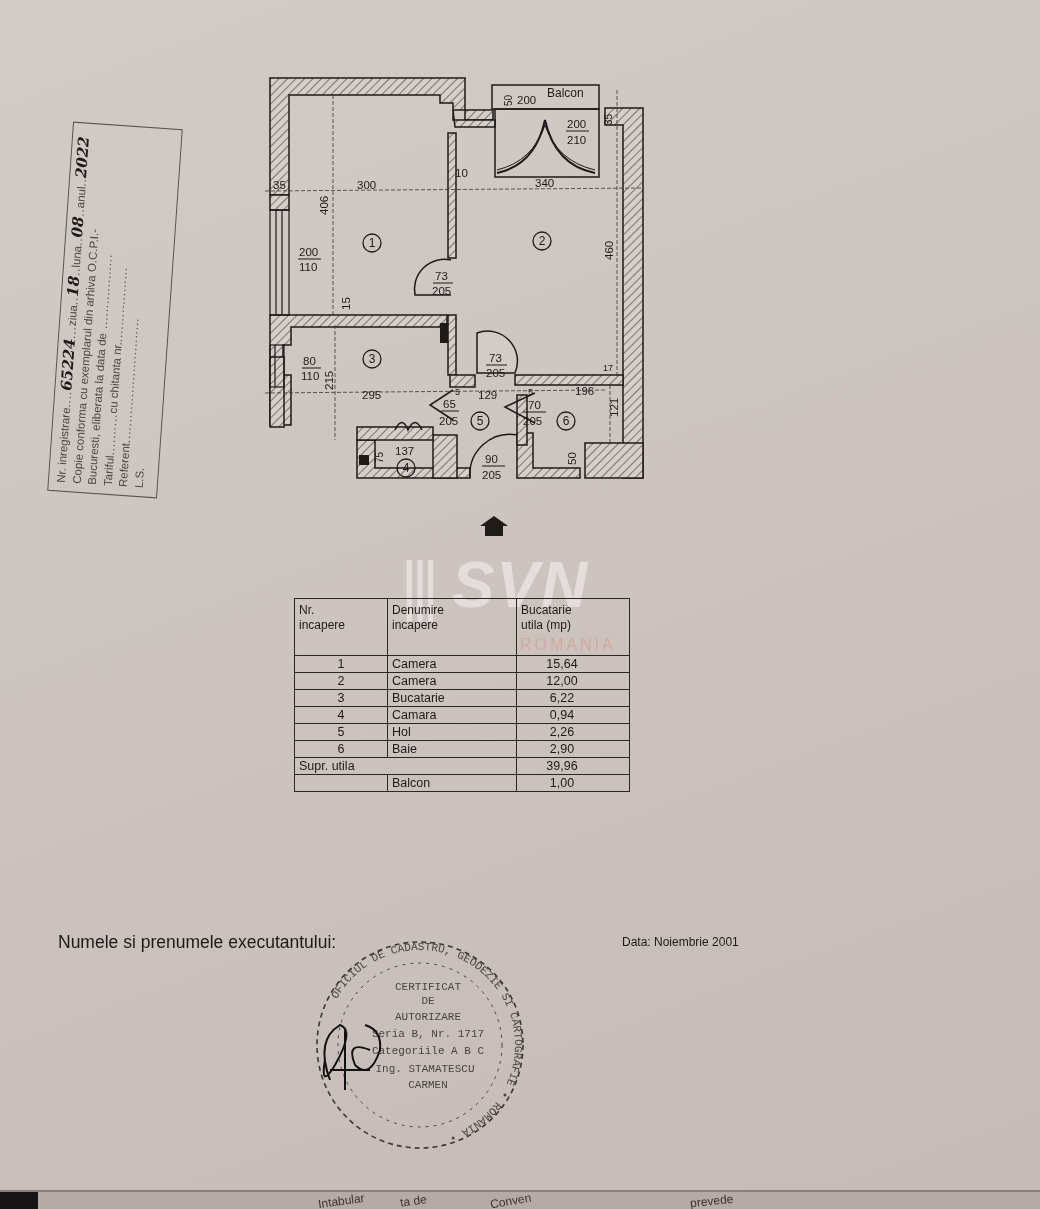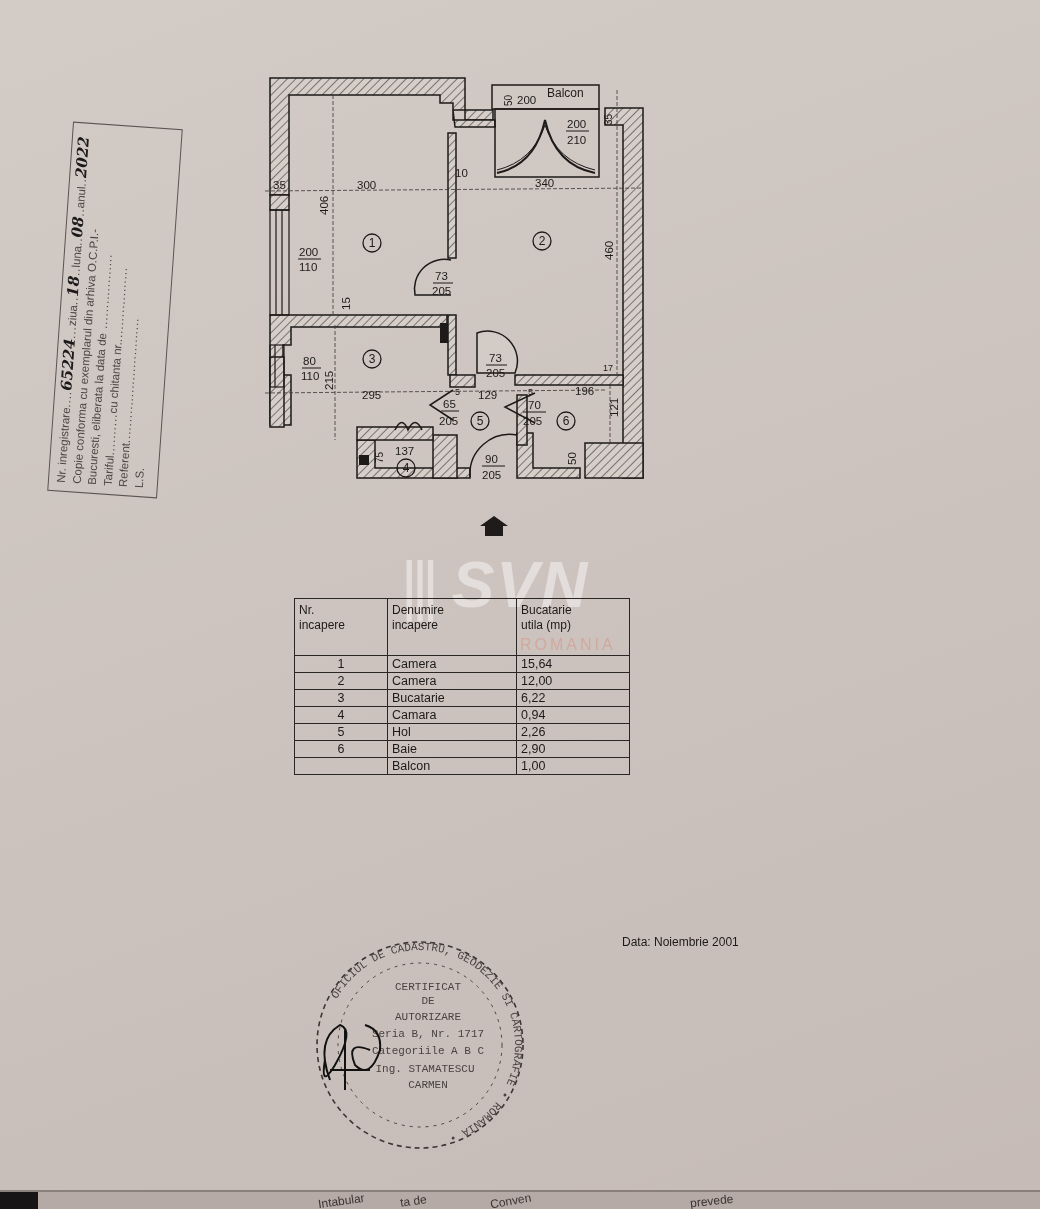--- a/index.html
+++ b/index.html
@@ -17,21 +17,21 @@
   .plan{position:absolute;left:265px;top:75px;}
   .plan text{font-family:"Liberation Sans",sans-serif;fill:#1d1a19;}
   
   .wm{position:absolute;left:400px;top:548px;font-size:64px;font-weight:bold;color:rgba(255,255,255,0.45);letter-spacing:2px;font-style:italic;}
   .wm-sub{position:absolute;left:520px;top:636px;font-size:16px;color:rgba(220,120,100,0.35);letter-spacing:3px;}
   
   table.rooms{position:absolute;left:294px;top:598px;border-collapse:collapse;font-size:12.5px;}
   table.rooms td,table.rooms th{border:1.6px solid #2a2624;padding:0 4px;height:16px;line-height:16px;}
   table.rooms th{font-weight:normal;text-align:left;vertical-align:top;height:52px;line-height:15px;padding-top:4px;font-size:12px;}
   table.rooms td.num{text-align:center;}
-  table.rooms td.val{text-align:left;padding-right:26px;}
+  table.rooms td.val{text-align:center;padding-right:26px;}
   .c1{width:84px;border-radius:10px;}.c2{width:120px;}.c3{width:104px;}
   
   .exec{position:absolute;left:58px;top:930px;font-size:17.5px;line-height:24px;}
   .date{position:absolute;left:622px;top:935px;font-size:12px;}
   .seal{position:absolute;left:300px;top:930px;}
   .bottom-strip{position:absolute;left:0;top:1190px;width:1040px;height:19px;background:#b5aaa5;border-top:2px solid #8a7f7a;}
   .bottom-strip span{position:absolute;font-size:12px;color:#3b3431;top:2px;}
   .corner{position:absolute;left:0;top:1192px;width:38px;height:17px;background:#161414;}
 </style>
 </head>
@@ -257,28 +257,33 @@
         <td class="num">5</td>
         <td>Hol</td>
         <td class="val">2,26</td>
       </tr>
     <tr>
         <td class="num">6</td>
         <td>Baie</td>
         <td class="val">2,90</td>
       </tr>
     <tr>
+        <td colspan="2" style="border-right:none">Supr. utila</td>
+        <td class="val">39,96</td>
+      </tr>
+    <tr>
         <td></td>
         <td>Balcon</td>
         <td class="val">1,00</td>
       </tr>
   </tbody>
 </table>
 
 <div class="exec">
+  <div>Numele si prenumele executantului:</div>
 </div>
 <div class="date">Data: Noiembrie 2001</div>
 
 <svg class="seal" width="240" height="230" viewBox="0 0 240 230">
   <defs>
       <path id="ring" d="M120,115 m-95,0 a95,95 0 1,1 190,0 a95,95 0 1,1 -190,0"></path>
     </defs>
   <circle cx="120" cy="115" r="103" fill="none" stroke="#3c3634" stroke-width="1.6" stroke-dasharray="5,4"></circle>
   <circle cx="120" cy="115" r="82" fill="none" stroke="#4a4341" stroke-width="1" stroke-dasharray="3,5"></circle>
   <text font-size="11" fill="#4a4341" font-family="Liberation Mono, monospace"><textPath href="#ring" startOffset="8%">OFICIUL DE CADASTRU, GEODEZIE SI CARTOGRAFIE • ROMANIA •</textPath></text>

